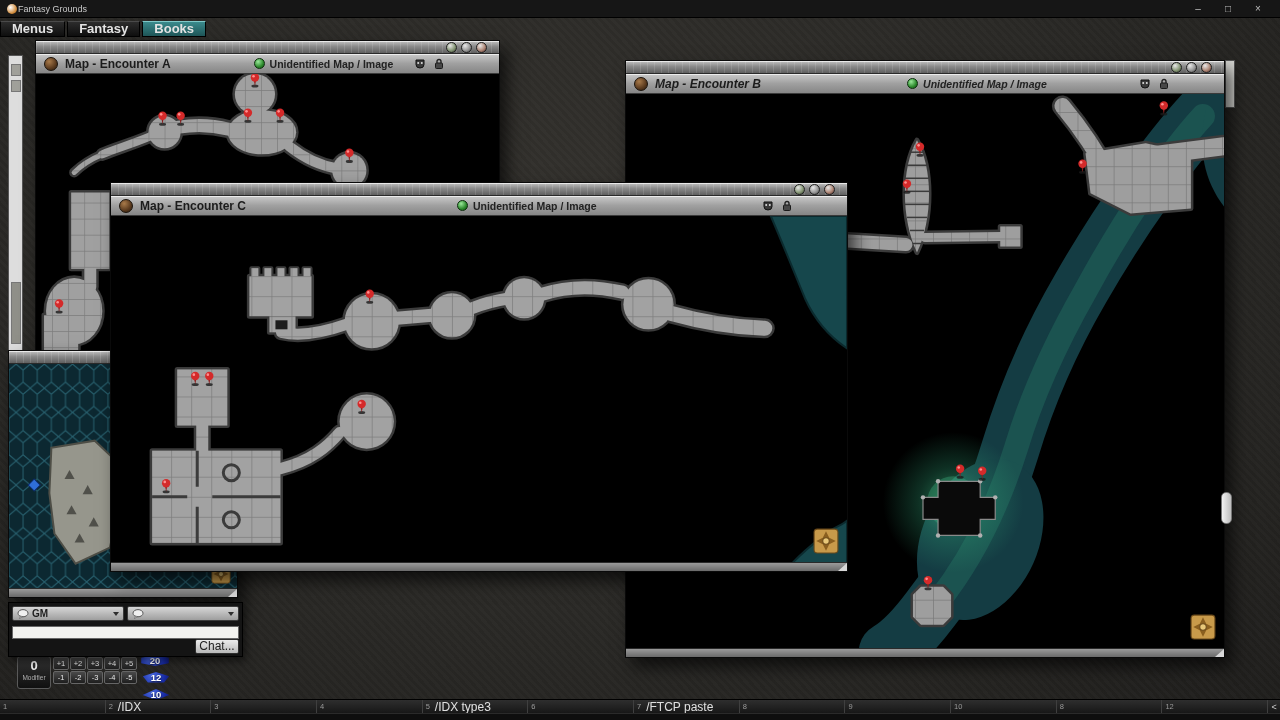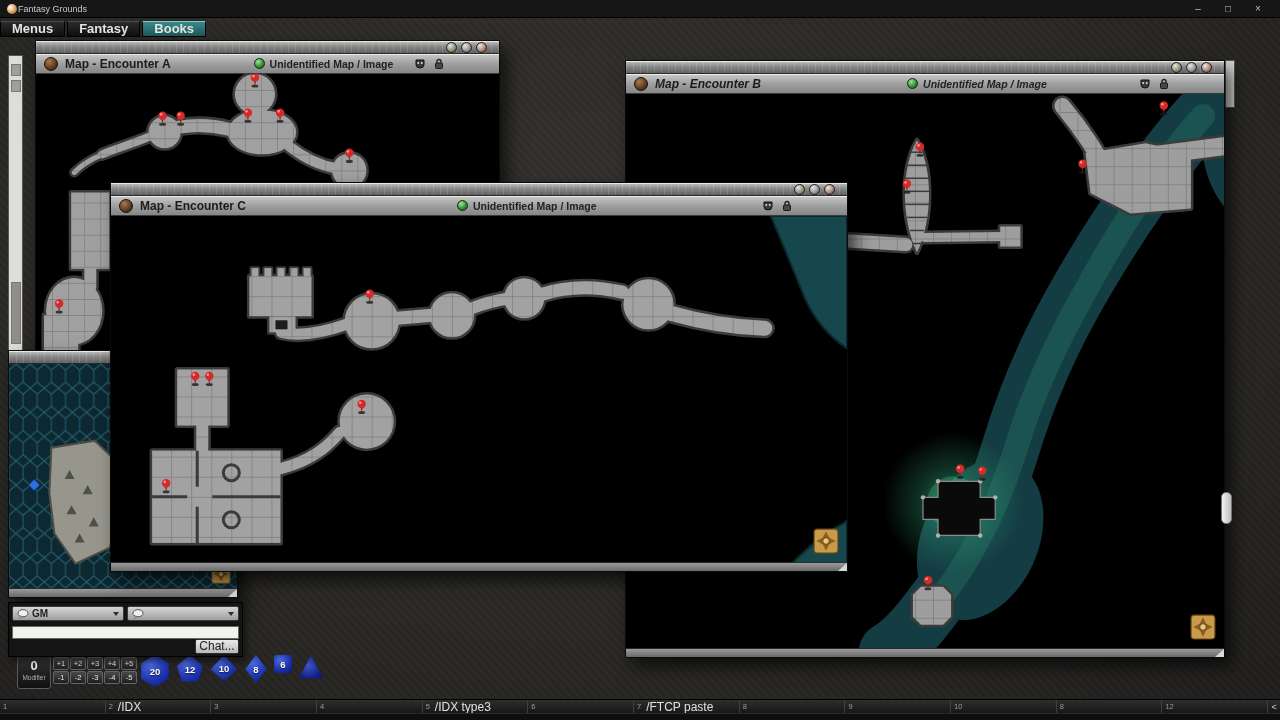--- a/index.html
+++ b/index.html
@@ -86,21 +86,21 @@
     border:1px solid #2e2e2e;border-radius:2px;font-size:12px;color:#222;text-align:center;line-height:12px;}
 
   
   .modbox{position:absolute;left:17px;top:656px;width:32px;height:31px;border:1px solid #5a5a5a;border-radius:3px;
     background:linear-gradient(#343434,#101010);text-align:center;z-index:2;}
   .modval{font-size:13px;font-weight:bold;color:#f0f0f0;line-height:17px;}
   .modlab{font-size:6.5px;color:#b0b0b0;}
   .modbtns{position:absolute;left:53px;top:657px;display:grid;grid-template-columns:repeat(5,16px);grid-auto-rows:13px;gap:1px;z-index:2;}
   .modbtn{background:linear-gradient(#4a4a4a,#1e1e1e);border:1px solid #666;border-radius:2px;color:#e8e8e8;
     font-size:7.5px;text-align:center;line-height:11px;}
-  .dicerow{position:absolute;left:140px;top:655px;height:36px;display:flex;align-items:flex-start;gap:6px;z-index:2;}
+  .dicerow{position:absolute;left:140px;top:655px;height:36px;display:flex;align-items:flex-end;gap:6px;z-index:2;flex-direction:column;}
   .die{display:flex;align-items:center;justify-content:center;color:#fff;font-weight:bold;font-size:9.5px;
     text-shadow:0 1px 2px rgba(0,0,0,.8);}
   .die-d20{width:30px;height:32px;background:radial-gradient(circle at 35% 30%, #4a6ae0, #1a2faa 60%, #0c1470);
     clip-path:polygon(50% 0%,96% 26%,96% 74%,50% 100%,4% 74%,4% 26%);}
   .die-d12{width:28px;height:28px;background:radial-gradient(circle at 35% 30%, #4a6ae0, #1a2faa 60%, #0c1470);
     clip-path:polygon(50% 0%,97% 38%,79% 95%,21% 95%,3% 38%);}
   .die-d10{width:28px;height:26px;background:radial-gradient(circle at 35% 30%, #4a6ae0, #1a2faa 60%, #0c1470);
     clip-path:polygon(50% 0%,98% 55%,50% 100%,2% 55%);}
   .die-d8{width:24px;height:28px;background:radial-gradient(circle at 35% 30%, #4a6ae0, #1a2faa 60%, #0c1470);
     clip-path:polygon(50% 0%,95% 50%,50% 100%,5% 50%);}

